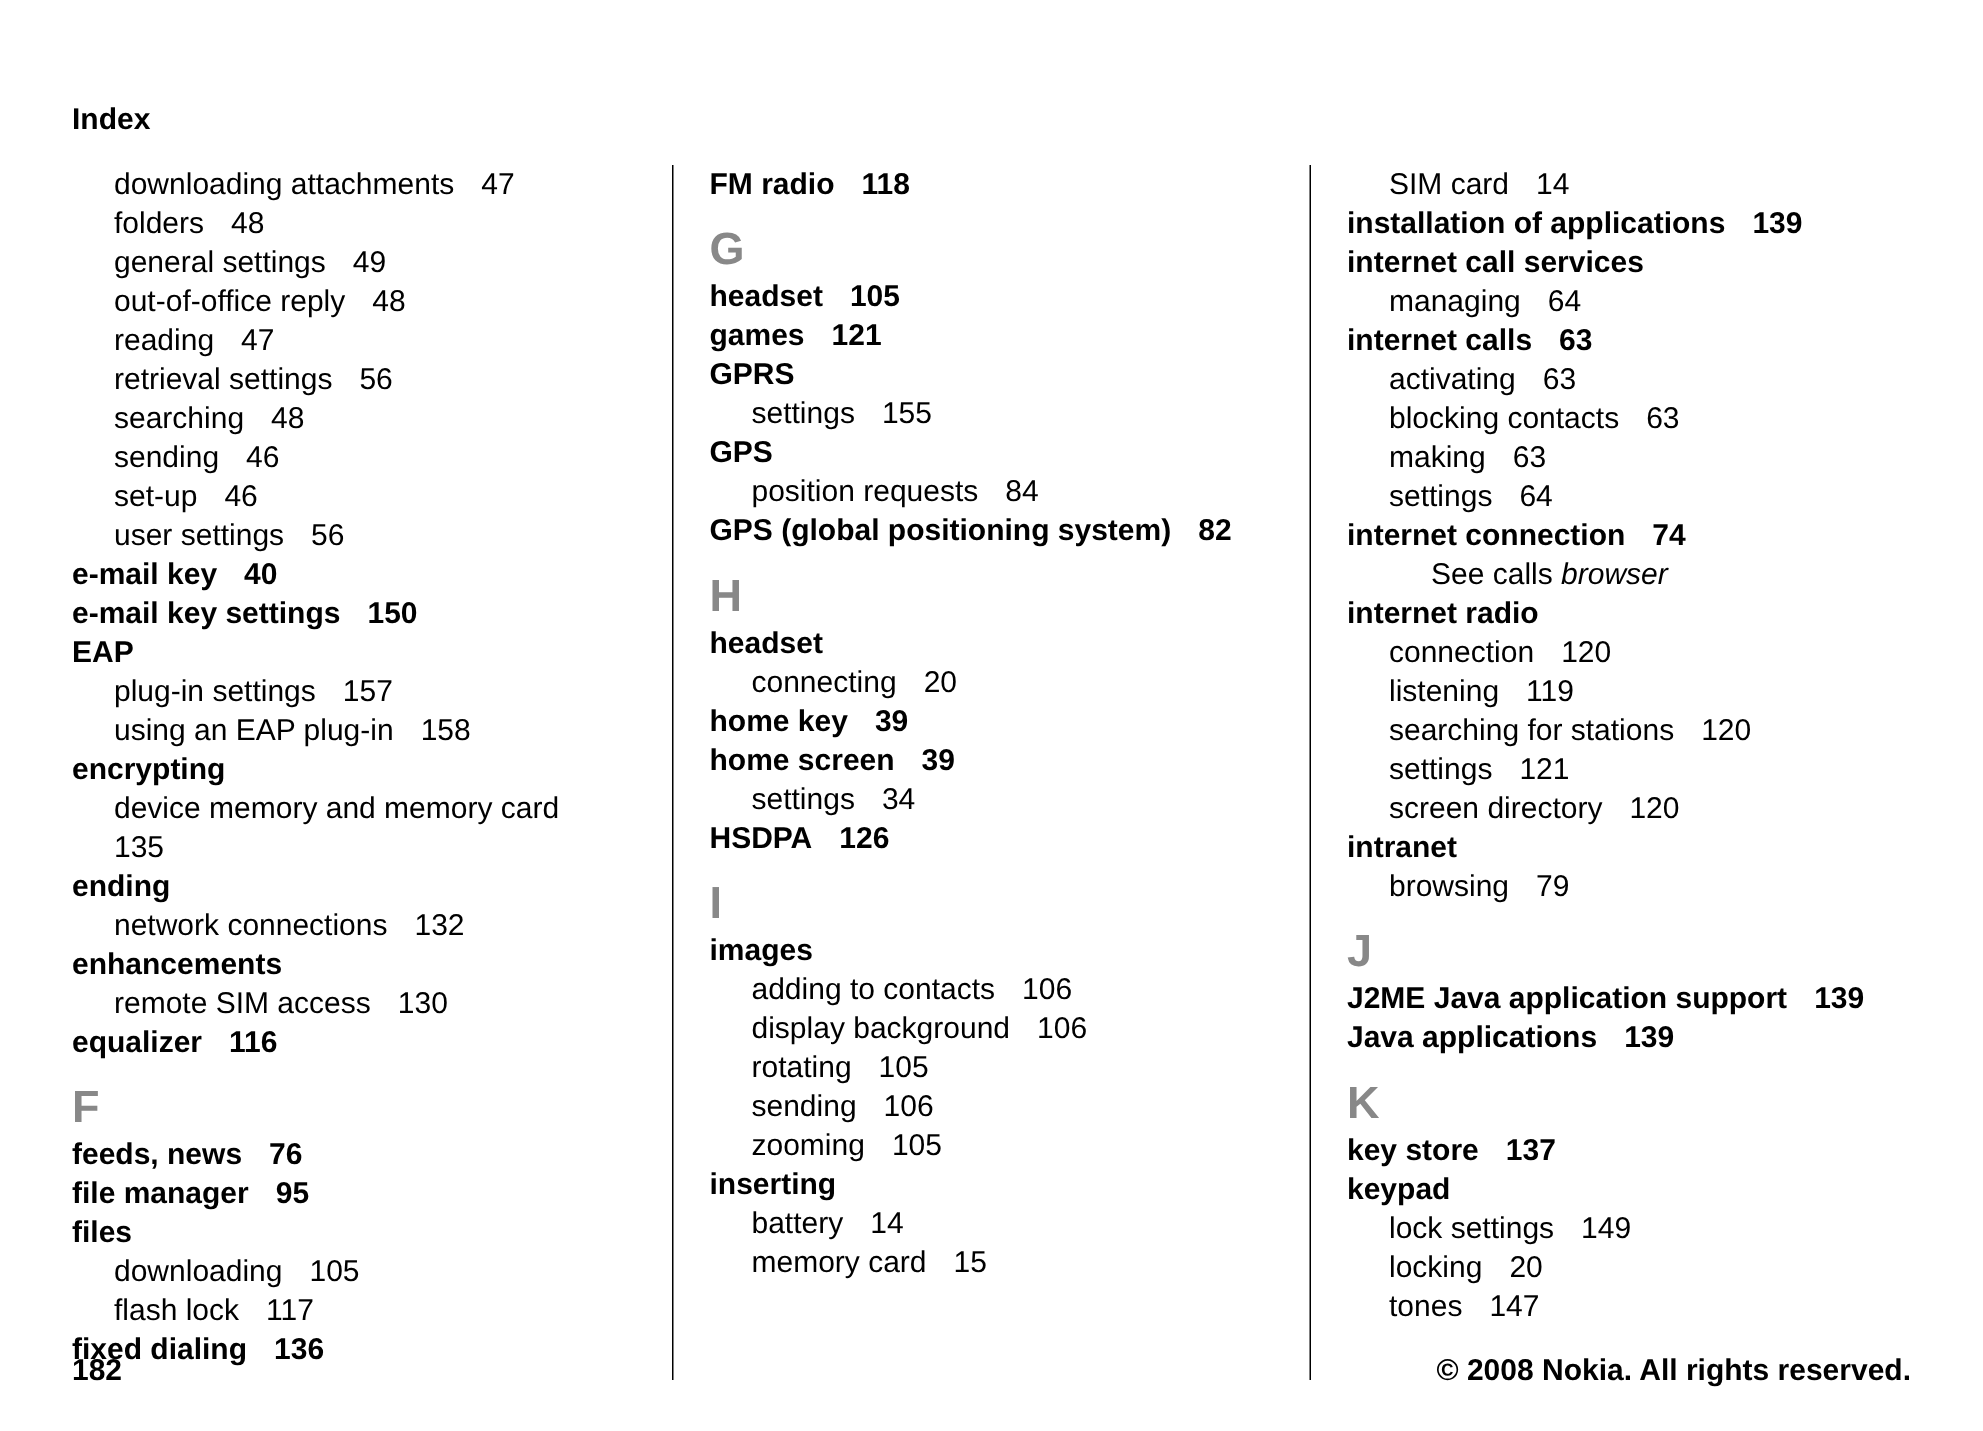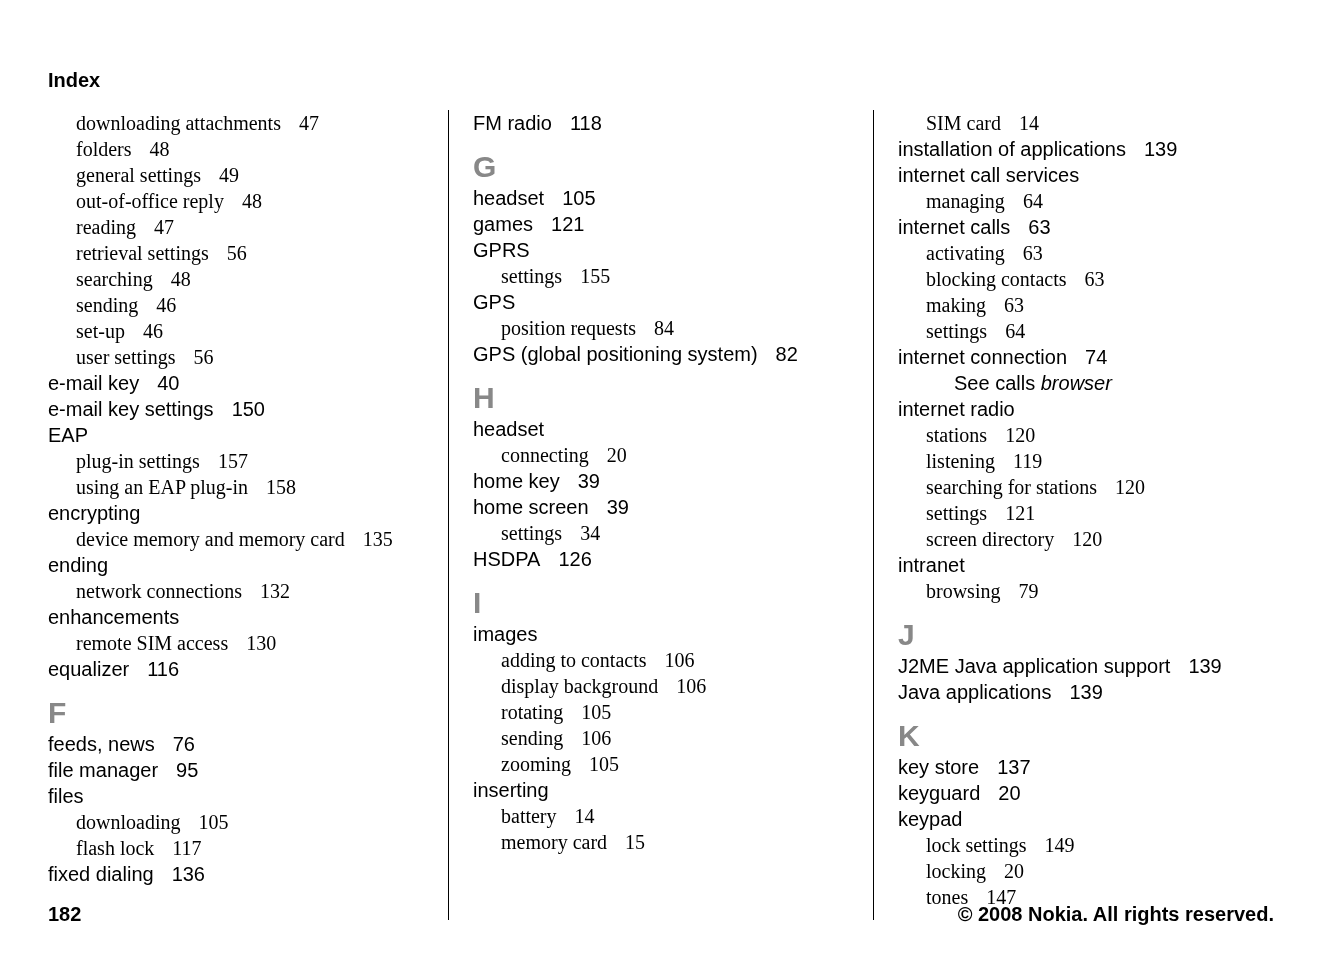--- a/index.html
+++ b/index.html
@@ -46,25 +46,24 @@
   }
   .section-letter {
     font-weight: bold;
     font-size: 30px;
     color: #888;
     margin-top: 14px;
     margin-bottom: 2px;
     line-height: 1.1;
   }
   .topic {
-    font-weight: normal;
+    font-weight: bold;
   }
   .sub {
     padding-left: 28px;
-    font-family: Liberation Serif, serif;
   }
   .sub2 {
     padding-left: 56px;
   }
   .page-ref {
     display: inline;
   }
   .gap {
     display: inline-block;
     width: 18px;
@@ -169,37 +168,36 @@
           <div class="topic"><span>internet call services</span></div>
           <div class="sub"><span>managing</span><span class="gap"></span><span class="page-ref">64</span></div>
           <div class="topic"><span>internet calls</span><span class="gap"></span><span class="page-ref">63</span></div>
           <div class="sub"><span>activating</span><span class="gap"></span><span class="page-ref">63</span></div>
           <div class="sub"><span>blocking contacts</span><span class="gap"></span><span class="page-ref">63</span></div>
           <div class="sub"><span>making</span><span class="gap"></span><span class="page-ref">63</span></div>
           <div class="sub"><span>settings</span><span class="gap"></span><span class="page-ref">64</span></div>
           <div class="topic"><span>internet connection</span><span class="gap"></span><span class="page-ref">74</span></div>
           <div class="sub2"><span>See calls </span><span class="italic">browser</span></div>
           <div class="topic"><span>internet radio</span></div>
-          <div class="sub"><span>stations</span><span class="gap"></span><span class="page-ref">120</span></div>
+          <div class="sub"><span>connection</span><span class="gap"></span><span class="page-ref">120</span></div>
           <div class="sub"><span>listening</span><span class="gap"></span><span class="page-ref">119</span></div>
           <div class="sub"><span>searching for stations</span><span class="gap"></span><span class="page-ref">120</span></div>
           <div class="sub"><span>settings</span><span class="gap"></span><span class="page-ref">121</span></div>
           <div class="sub"><span>screen directory</span><span class="gap"></span><span class="page-ref">120</span></div>
           <div class="topic"><span>intranet</span></div>
           <div class="sub"><span>browsing</span><span class="gap"></span><span class="page-ref">79</span></div>
         </div>
       <div class="section-letter">J</div>
       <div>
           <div class="topic"><span>J2ME Java application support</span><span class="gap"></span><span class="page-ref">139</span></div>
           <div class="topic"><span>Java applications</span><span class="gap"></span><span class="page-ref">139</span></div>
         </div>
       <div class="section-letter">K</div>
       <div>
           <div class="topic"><span>key store</span><span class="gap"></span><span class="page-ref">137</span></div>
-          <div class="topic"><span>keyguard</span><span class="gap"></span><span class="page-ref">20</span></div>
           <div class="topic"><span>keypad</span></div>
           <div class="sub"><span>lock settings</span><span class="gap"></span><span class="page-ref">149</span></div>
           <div class="sub"><span>locking</span><span class="gap"></span><span class="page-ref">20</span></div>
           <div class="sub"><span>tones</span><span class="gap"></span><span class="page-ref">147</span></div>
         </div>
     </div>
 
   </div>
 
   <div class="footer">

